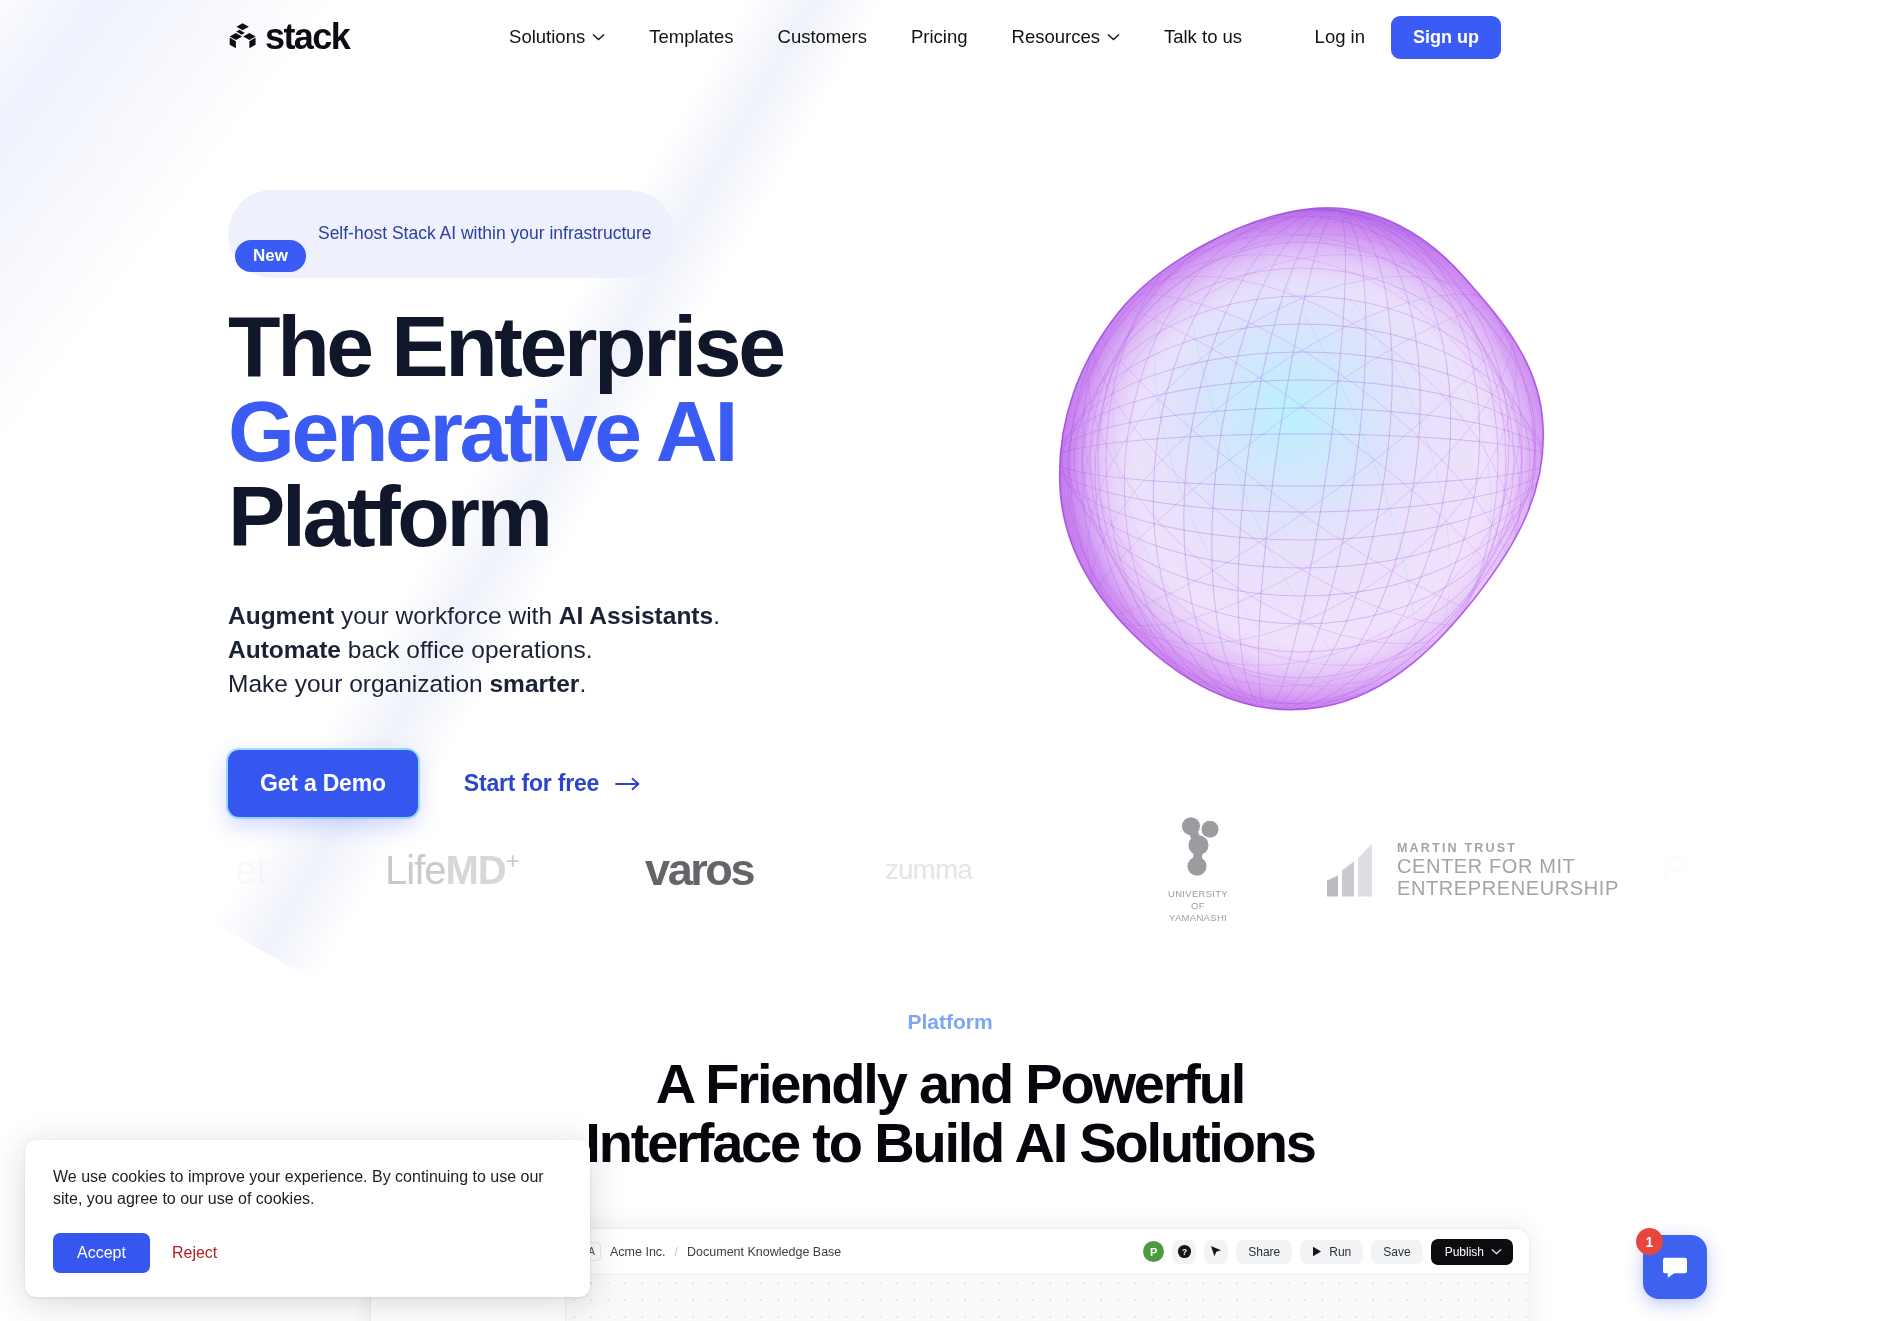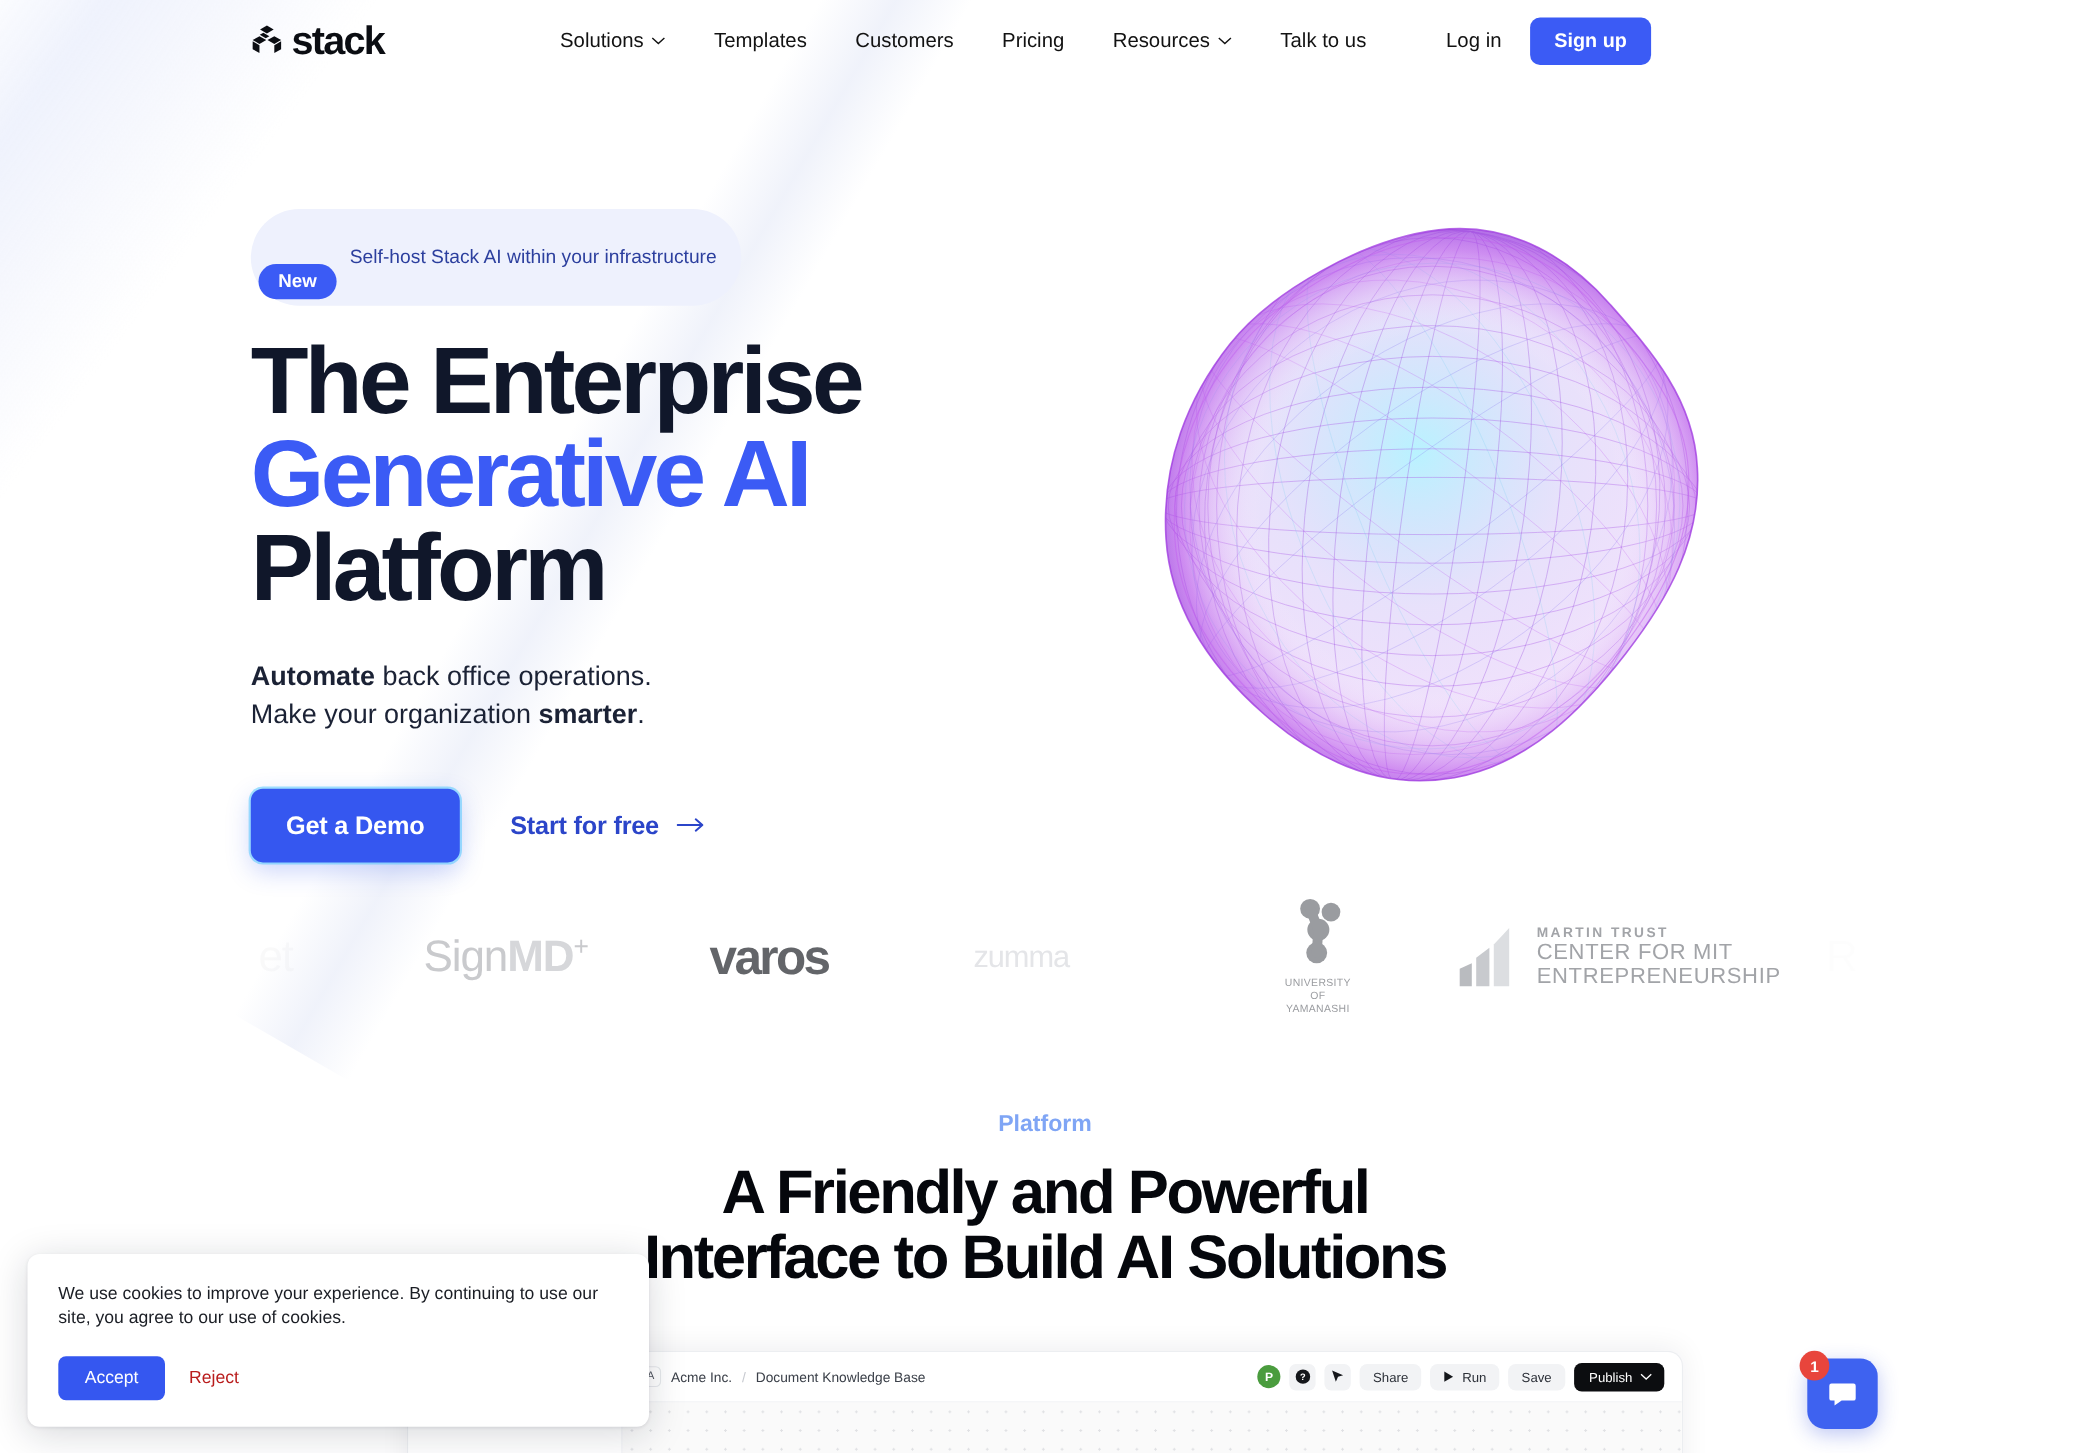--- a/index.html
+++ b/index.html
@@ -287,20 +287,21 @@
         <span class="pill-text">Self-host Stack AI within your infrastructure</span>
       </div>
 
       <h1 class="headline">
         <span class="l1">The Enterprise</span>
         <span class="accent">Generative AI</span>
         <span class="l3">Platform</span>
       </h1>
 
       <p class="sub">
+        <span class="sub-line"><b>Augment</b><span> your workforce with </span><b>AI Assistants</b><span>.</span></span>
         <span class="sub-line"><b>Automate</b><span> back office operations.</span></span>
         <span class="sub-line"><span>Make your organization </span><b>smarter</b><span>.</span></span>
       </p>
 
       <div class="cta-row">
         <button class="btn-demo">Get a Demo</button>
         <div class="btn-free">
           <span>Start for free</span>
           <svg class="arrow" viewBox="0 0 26 14">
             <path d="M1 7 H23 M17.5 1.8 L23.5 7 L17.5 12.2" fill="none" stroke="#2b45c9" stroke-width="1.8" stroke-linecap="round" stroke-linejoin="round"></path>
@@ -389,21 +390,21 @@
                  C24,228 47,170 84,124 C121,78 196,30 262,22 Z" fill="none" stroke="#c15ff0" stroke-width="1" opacity=".5"></path>
       </svg>
     </div>
   </section>
 
   <section class="logos">
     <div class="logo-item logo-fade-l" style="left:235px;">
       <span class="lbl-et">et</span>
     </div>
     <div class="logo-item" style="left:385px;">
-      <span class="lbl-lifemd"><span>Sign</span><b>MD</b><sup style="font-size:24px;">+</sup></span>
+      <span class="lbl-lifemd"><span>Life</span><b>MD</b><sup style="font-size:24px;">+</sup></span>
     </div>
     <div class="logo-item" style="left:645px;">
       <span class="lbl-varos">varos</span>
     </div>
     <div class="logo-item" style="left:885px;">
       <span class="lbl-zumma">zumma</span>
     </div>
     <div class="logo-item" style="left:1168px;">
       <div class="uy">
         <svg width="46" height="66" viewBox="0 0 46 66">

